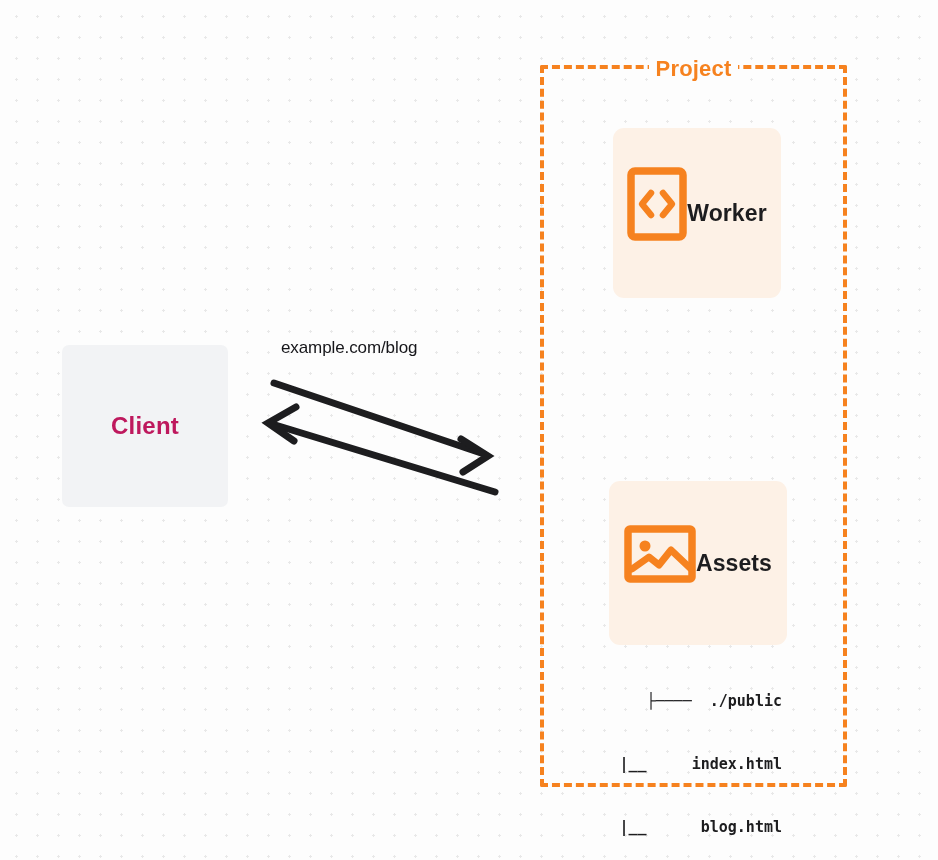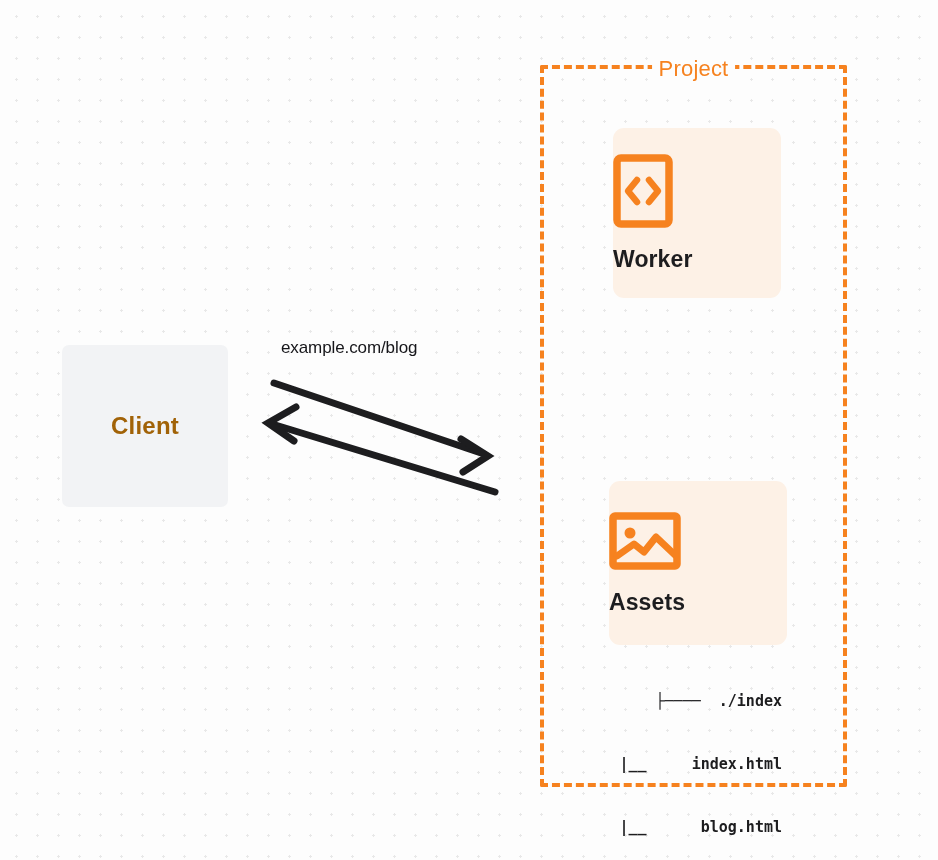--- a/index.html
+++ b/index.html
@@ -35,21 +35,21 @@
     height: 162px;
     background: #f2f3f5;
     border-radius: 7px;
     display: flex;
     align-items: center;
     justify-content: center;
   }
   #client-node .node-label {
     font-size: 24px;
     font-weight: bold;
-    color: #a16207;
+    color: #be185d;
     letter-spacing: .2px;
   }
 
   
   #request-label {
     position: absolute;
     left: 281px;
     top: 338px;
     font-size: 17px;
     font-weight: normal;
@@ -80,33 +80,34 @@
     border-radius: 2px;
   }
   #project-title {
     position: absolute;
     left: 50%;
     top: -13px;
     transform: translateX(-50%);
     background: #fdfdfd;
     padding: 0 7px;
     font-size: 22px;
-    font-weight: normal;
+    font-weight: bold;
     color: #f6821f;
     letter-spacing: .2px;
     white-space: nowrap;
   }
 
   
   .service-card {
     position: absolute;
     background: #fdf1e6;
     border-radius: 11px;
     display: flex;
-    flex-direction: column;
+    flex-direction: row;
+    align-items: center;
     justify-content: center;
   }
   #worker-card {
     left: 613px;
     top: 128px;
     width: 168px;
     height: 170px;
   }
   #assets-card {
     left: 609px;
@@ -187,19 +188,19 @@
       <svg width="72" height="60" viewBox="0 0 72 60" xmlns="http://www.w3.org/2000/svg">
         <rect x="4" y="5" width="64" height="50" rx="2" ry="2" fill="none" stroke="#f6821f" stroke-width="7.5"></rect>
         <circle cx="21" cy="22" r="5.5" fill="#f6821f"></circle>
         <polyline points="8,45 25,33 35,41 47,26 66,44" fill="none" stroke="#f6821f" stroke-width="7" stroke-linecap="round" stroke-linejoin="round"></polyline>
       </svg>
     </span>
     <span class="service-label">Assets</span>
   </div>
 
   <div id="asset-file-tree">
-    <span class="tree-row">├────  ./index</span>
+    <span class="tree-row">├────  ./public</span>
     <span class="tree-row">|__     index.html</span>
     <span class="tree-row">|__      blog.html</span>
     
   </div>
 
 </div>
 
 </body></html>

